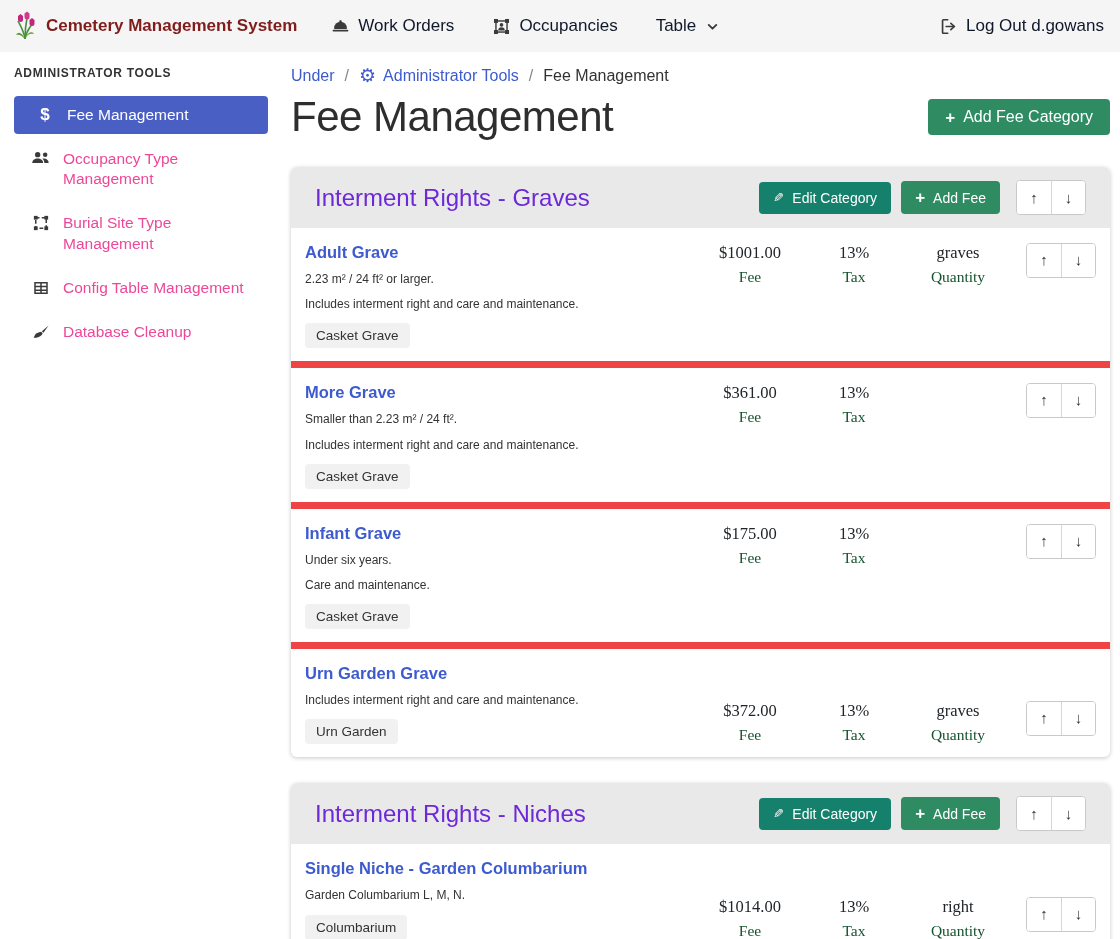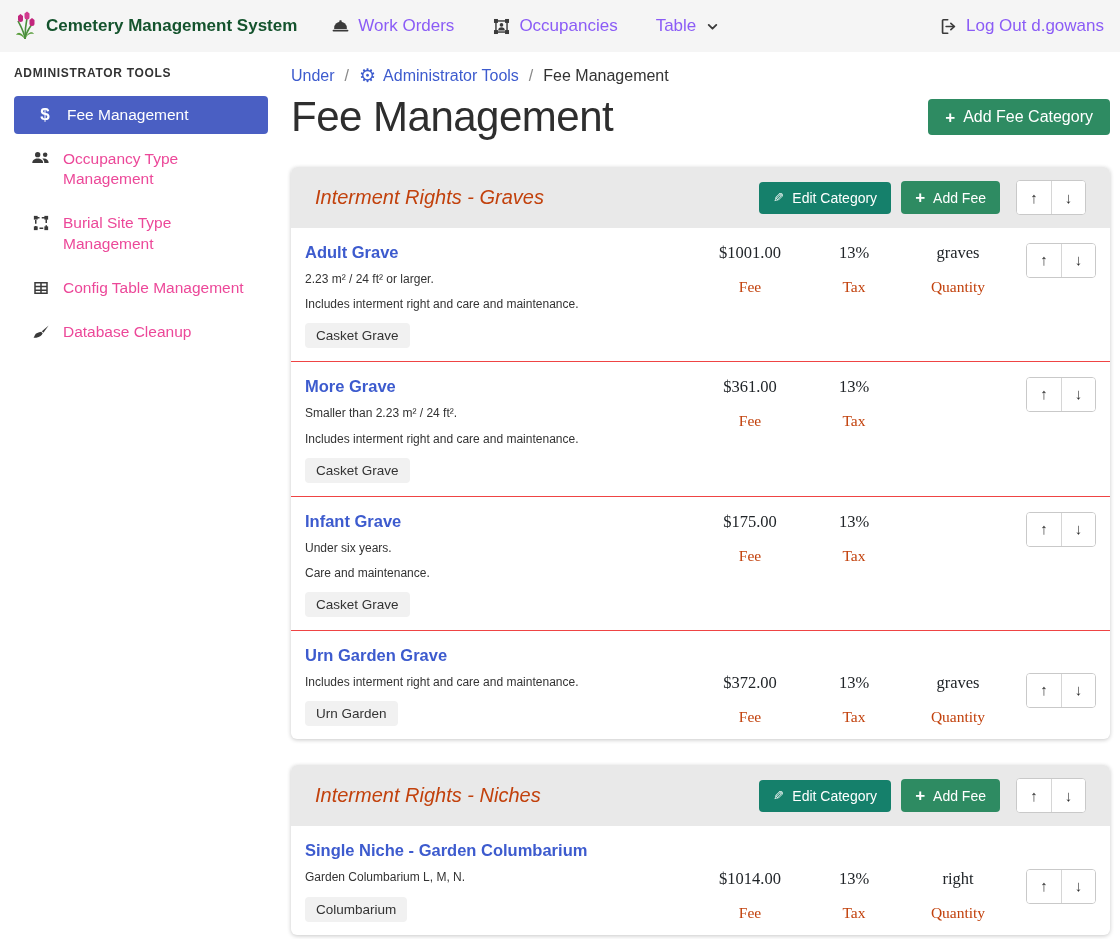--- a/index.html
+++ b/index.html
@@ -3,22 +3,22 @@
 <meta charset="utf-8">
 <style>
   * { margin:0; padding:0; box-sizing:border-box; }
   html,body { width:1120px; height:939px; overflow:hidden; background:#fff;
     font-family:"Liberation Sans","DejaVu Sans",sans-serif; color:#212529; }
 
   
   .navbar { height:52px; background:#f5f5f5; display:flex; align-items:center;
     padding:0 16px 0 12px; }
   .brand { display:flex; align-items:center; gap:8px; margin-right:34px; cursor:pointer; }
-  .brand-title { font-size:17px; font-weight:bold; color:#14532d; }
-  .nav-item { display:flex; align-items:center; gap:8px; font-size:17px; color:#8b5cf6;
+  .brand-title { font-size:17px; font-weight:bold; color:#7f1d1d; }
+  .nav-item { display:flex; align-items:center; gap:8px; font-size:17px; color:#0f172a;
     margin-right:38px; cursor:pointer; }
   .nav-spacer { flex:1; }
   .nav-icon svg { display:block; }
   .chev { margin-left:2px; }
 
   
   .layout { display:flex; height:887px; }
   .sidebar { width:280px; flex:0 0 280px; padding:12px 12px 0 14px; }
   .side-heading { font-size:12px; font-weight:600; letter-spacing:.7px; color:#333;
     margin:2px 0 16px 0; }
@@ -51,40 +51,40 @@
   .btn-teal { background:#15806b; }
   .btn-lg { font-size:16px; padding:9px 17px; }
   .btn-sm { font-size:14px; padding:8px 14px; }
   .plus-glyph { font-size:17px; font-weight:bold; line-height:1; }
   .pencil-glyph { font-size:13px; line-height:1; transform:scaleX(-1); display:inline-block; }
 
   
   .card { border-radius:6px; box-shadow:0 1px 4px rgba(0,0,0,.22); margin-bottom:26px;
     background:#fff; overflow:hidden; }
   .card-head { background:#e9e9e9; display:flex; align-items:center; padding:13px 24px; gap:10px; }
-  .card-title { flex:1; font-size:20px; font-weight:500; color:#c2410c;font-style:italic; }
+  .card-title { flex:1; font-size:24px; font-weight:500; color:#6d28d9; }
   .arrow-group { display:inline-flex; border:1px solid #c9c9c9; border-radius:4px;
     overflow:hidden; background:#fff; margin-left:6px; }
   .arrow-btn { width:34px; height:33px; background:#fff; border:none; font-size:15px;
     color:#333; cursor:pointer; font-family:inherit; }
   .arrow-btn + .arrow-btn { border-left:1px solid #d6d6d6; }
 
   .fee-row { display:flex; align-items:flex-start; padding:15px 14px 13px 14px;
-    border-bottom:1px solid #ef4444; }
+    border-bottom:7px solid #ef4444; }
   .fee-row:last-child { border-bottom:none;align-items:flex-end; }
   .fee-main { flex:1; min-width:0; }
   .fee-name { display:inline-block; font-size:16.5px; font-weight:bold; color:#3d5bce;
     text-decoration:none; cursor:pointer; margin-bottom:9px; }
   .fee-desc { font-size:12px; color:#333; margin-bottom:9px; line-height:1.35; }
   .fee-tag { display:inline-block; background:#f1f1f1; border-radius:4px; padding:5px 11px;
     font-size:13.5px; color:#333; margin-top:2px; }
   .fee-cols { display:flex; align-items:flex-start; flex:0 0 auto;font-family:Liberation Serif, serif; }
   .fee-col { width:104px; text-align:center; }
   .fee-col .val { font-size:16.5px; color:#212529; }
-  .fee-col .lbl { font-size:15.5px; color:#c2410c; margin-top:15px; }
+  .fee-col .lbl { font-size:15.5px; color:#14532d; margin-top:5px; }
   .fee-cols .arrow-group { margin-left:16px; margin-top:0; }
 </style>
 </head>
 <body>
 
 <div class="navbar">
   <div class="brand">
     <span class="nav-icon">
       <svg width="26" height="30" viewBox="0 0 26 30">
         <path d="M13 28 C12 20 8 14 6 10" stroke="#4a8f3c" stroke-width="1.6" fill="none"></path>

